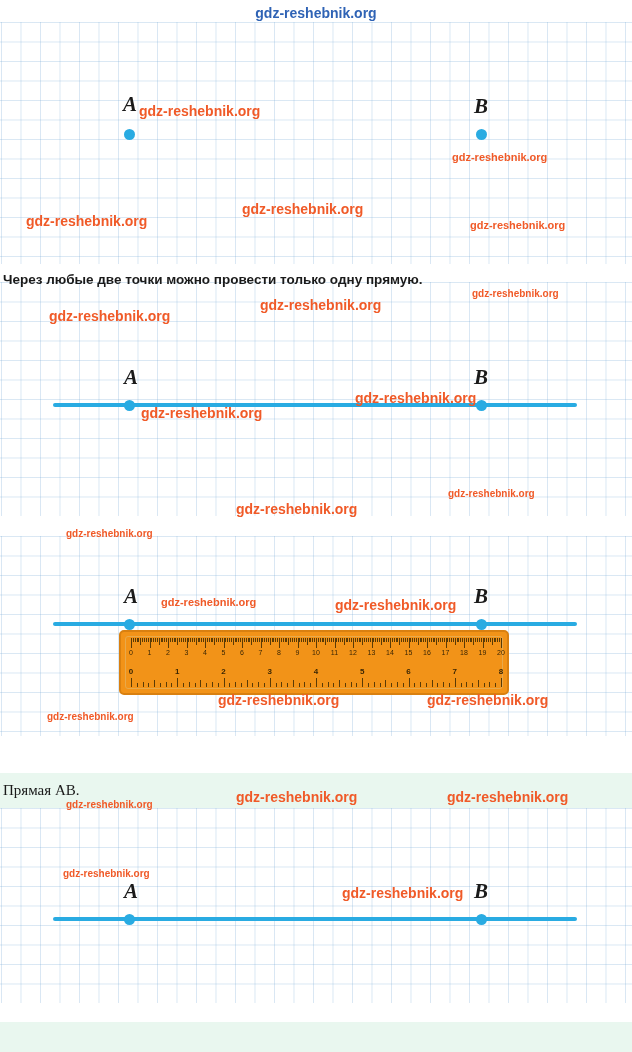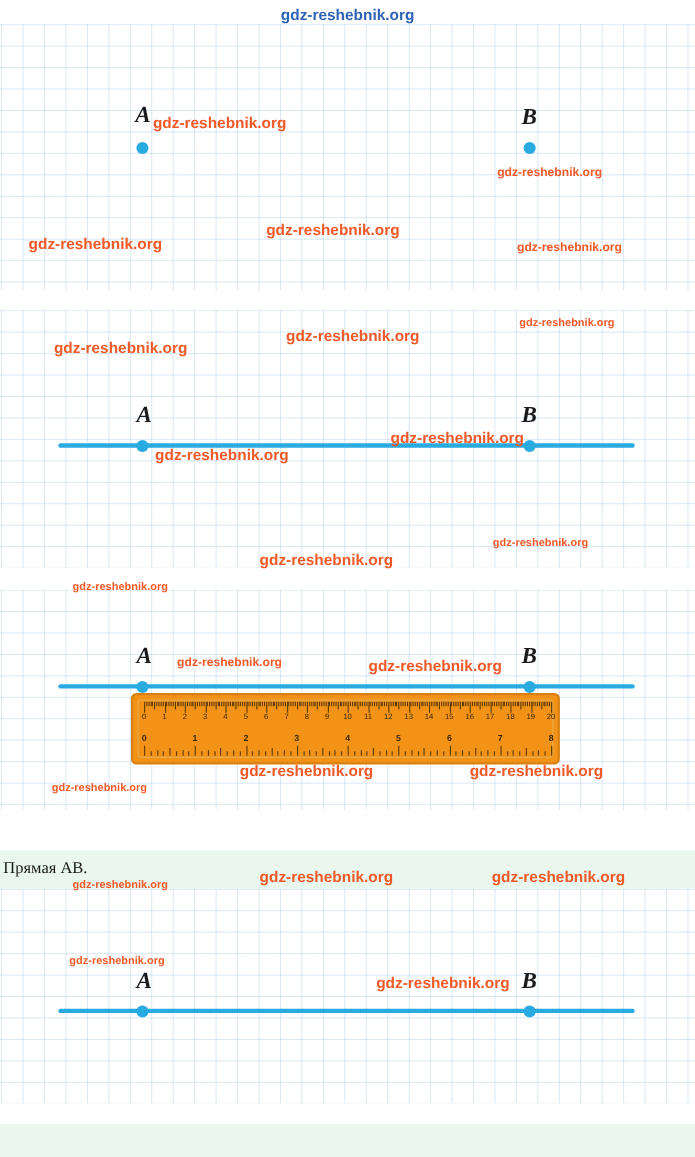--- a/index.html
+++ b/index.html
@@ -156,20 +156,21 @@
 
   <div class="band-green" style="top:773px; height:35px;"></div>
 
   <div class="band-green" style="top:1022px; height:30px;"></div>
 
   <div class="plabel" style="left:123px; top:92px;">A</div>
   <div class="dot" style="left:124px; top:129px;"></div>
   <div class="plabel" style="left:474px; top:94px;">B</div>
   <div class="dot" style="left:476px; top:129px;"></div>
 
+  <div class="caption" style="left:3px; top:272px;">Через любые две точки можно провести только одну прямую.</div>
 
   <div class="ab-line" style="left:53px; top:403px; width:524px;"></div>
   <div class="plabel" style="left:124px; top:365px;">A</div>
   <div class="dot" style="left:124px; top:400px;"></div>
   <div class="plabel" style="left:474px; top:365px;">B</div>
   <div class="dot" style="left:476px; top:400px;"></div>
 
   <div class="ab-line" style="left:53px; top:622px; width:524px;"></div>
   <div class="plabel" style="left:124px; top:584px;">A</div>
   <div class="dot" style="left:124px; top:619px;"></div>

